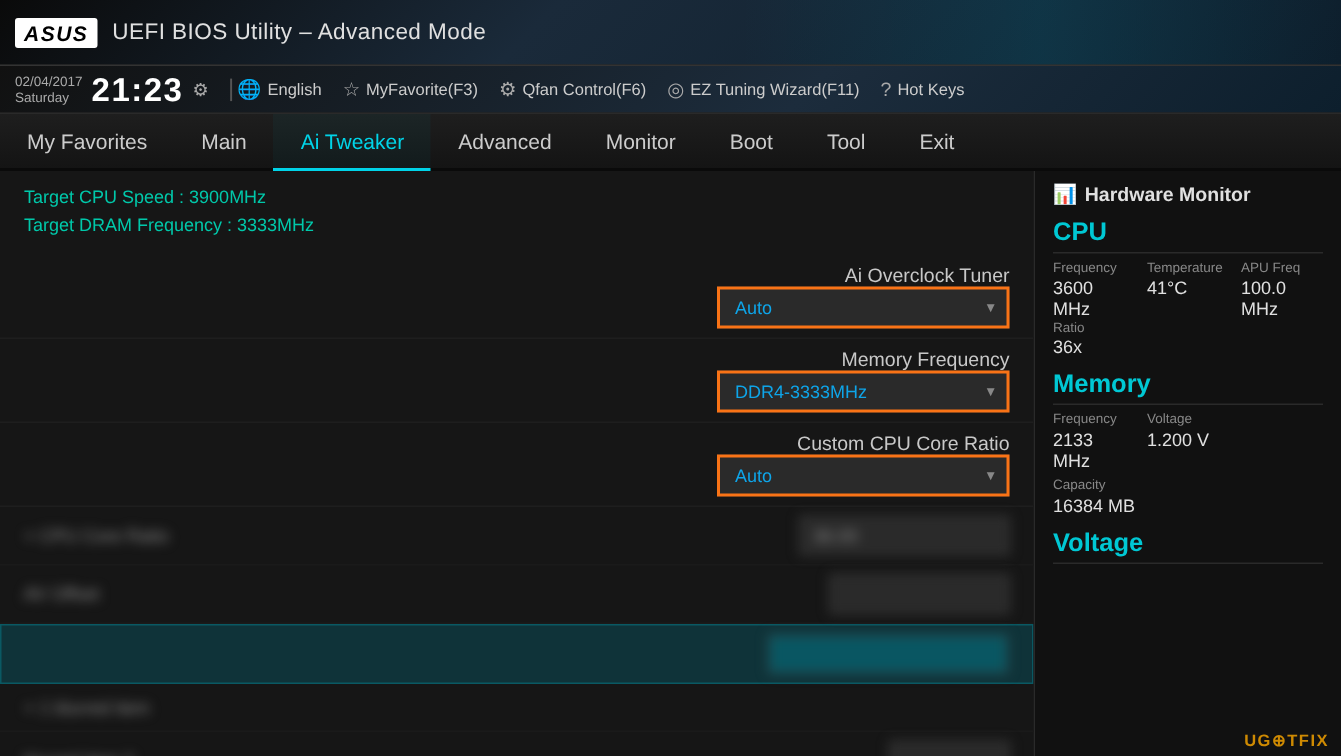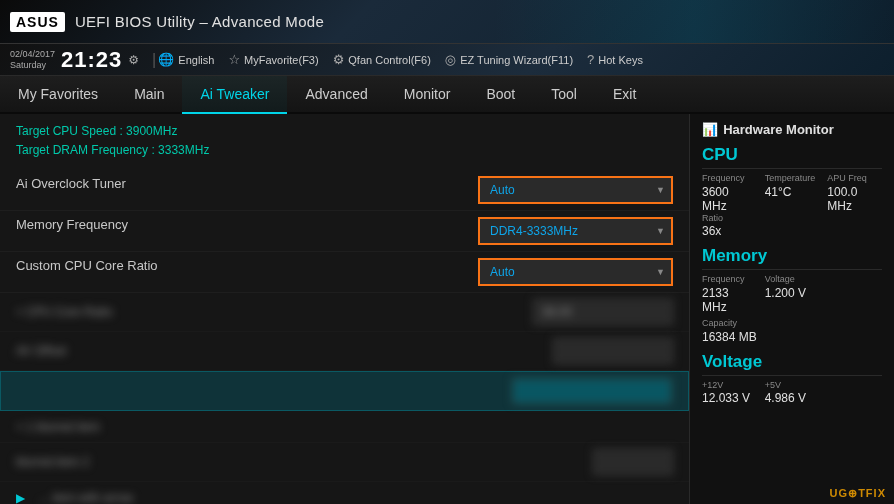--- a/index.html
+++ b/index.html
@@ -33,20 +33,21 @@
       pointer-events: none;
     }
 
     .asus-logo {
       background: #fff;
       color: #000;
       font-weight: 900;
       font-size: 14px;
       padding: 2px 6px;
       letter-spacing: 1px;
+      font-style: italic;
       margin-right: 10px;
       border-radius: 2px;
       font-family: Arial Black, sans-serif;
     }
 
     .title-text {
       color: #e0e0e0;
       font-size: 15px;
       font-weight: 500;
       letter-spacing: 0.3px;
@@ -169,24 +170,25 @@
       line-height: 1.6;
     }
 
     
     .settings-area {
       padding: 6px 0;
     }
 
     .setting-row {
       display: flex;
-      align-items: flex-start;
+      align-items: flex-end;
       padding: 6px 16px;
       border-bottom: 1px solid #1e1e1e;
       min-height: 36px;
+      flex-direction: column;
     }
 
     .setting-label {
       font-size: 13px;
       color: #c8c8c8;
       flex: 1;
     }
 
     .setting-control {
       display: flex;
@@ -526,27 +528,17 @@
         <div class="hw-label">Voltage</div>
         <div class="hw-value">1.200 V</div>
       </div>
     </div>
     <div class="hw-single">
       <div class="hw-label">Capacity</div>
       <div class="hw-value">16384 MB</div>
     </div>
 
     <div class="hw-section-title">Voltage</div>
-    <div class="hw-grid">
-      <div class="hw-cell">
-        <div class="hw-label">+12V</div>
-        <div class="hw-value">12.033 V</div>
-      </div>
-      <div class="hw-cell">
-        <div class="hw-label">+5V</div>
-        <div class="hw-value">4.986 V</div>
-      </div>
-    </div>
 
     <div class="watermark">UG⊕TFIX</div>
   </div>
 
 </div>
 
 </body></html>

